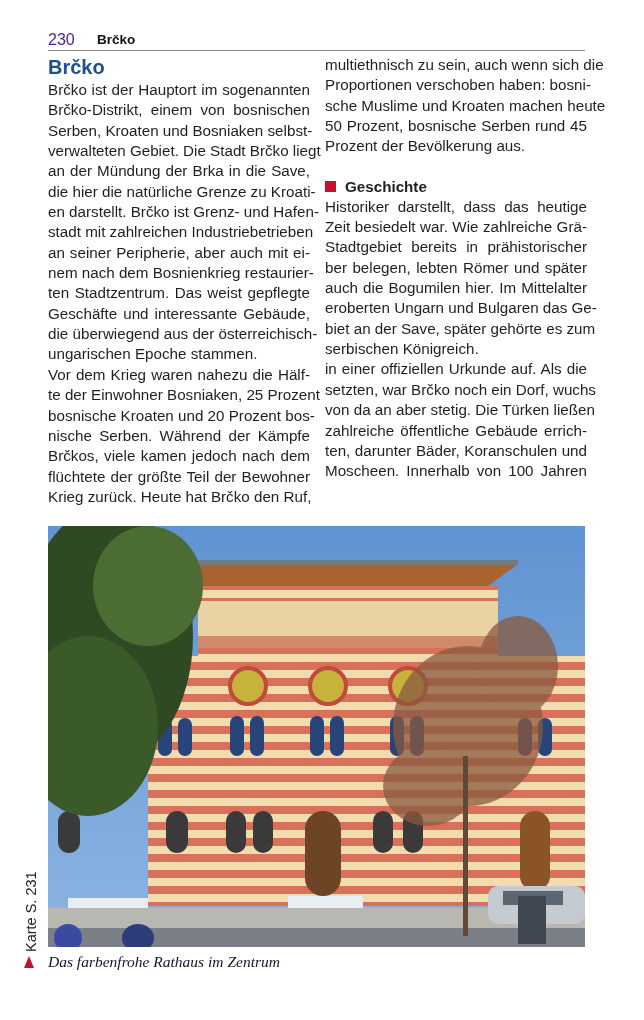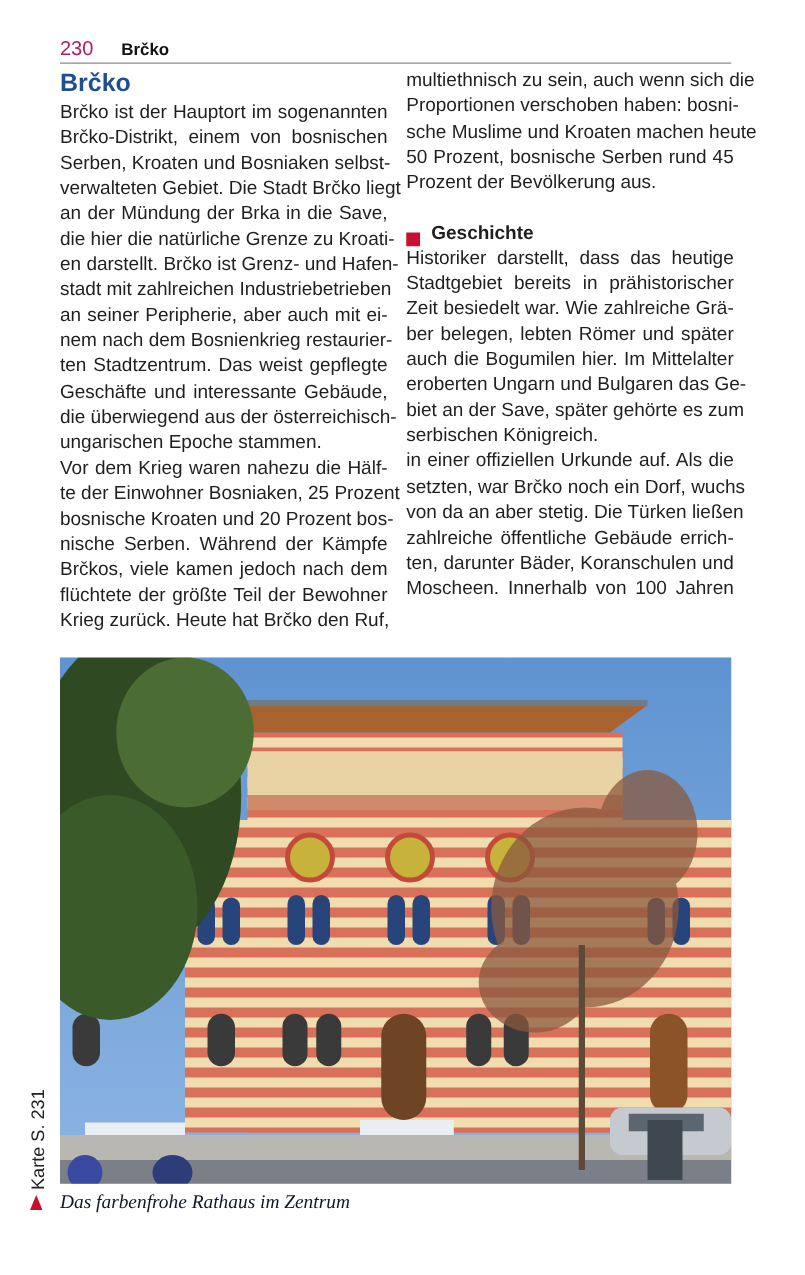--- a/index.html
+++ b/index.html
@@ -1,31 +1,31 @@
 <!DOCTYPE html>
 <html><head>
 <meta charset="utf-8">
 <style>
   html, body { margin: 0; padding: 0; }
   body {
     width: 644px; height: 1020px; background: #ffffff; position: relative;
     overflow: hidden; font-family: "DejaVu Sans", sans-serif; color: #1e1e1e;
   }
   .running-head { position: absolute; left: 48px; top: 30px; width: 537px; height: 20px; }
-  .page-num { position: absolute; left: 0; top: 1px; font-size: 16px; font-family: "Liberation Sans", sans-serif; color: #be185d; }
+  .page-num { position: absolute; left: 0; top: 1px; font-size: 16px; font-family: "Liberation Sans", sans-serif; color: #4c1d95; }
   .head-title { position: absolute; left: 49px; top: 2px; font-size: 13.5px; font-weight: bold; font-family: "Liberation Sans", sans-serif; color: #111; }
   .head-rule { position: absolute; left: 48px; top: 50px; width: 537px; height: 1px; background: #8a8a8a; }
 
   .col { position: absolute; top: 55px; width: 262px; font-family: "Liberation Sans", sans-serif; font-size: 15.2px; line-height: 20.35px; color: #1f1f1f; }
   .col-left { left: 48px; }
   .col-right { left: 325px; }
   .line { display: block; text-align: justify; text-align-last: justify; white-space: nowrap; }
   .line.last { text-align-last: left; }
   .article-title { font-size: 20px; font-weight: bold; color: #1d4f91; line-height: 24px; margin: 0 0 1px 0; }
-  .section-head { margin-top: 20px; font-weight: bold; display: flex; align-items: flex-end; line-height: 20px; }
+  .section-head { margin-top: 20px; font-weight: bold; display: flex; align-items: center; line-height: 20px; }
   .bullet-square { width: 11px; height: 11px; background: #c8102e; display: inline-block; margin-right: 9px; }
 
   .photo { position: absolute; left: 48px; top: 526px; width: 537px; height: 421px; overflow: hidden; background: #6d9bd0; }
   .photo svg { display: block; }
 
   .side-ref { position: absolute; left: 20px; top: 865px; width: 20px; height: 85px; }
   .side-ref-text { position: absolute; left: 10px; bottom: 0; transform-origin: left bottom; transform: rotate(-90deg) translate(0, 0); white-space: nowrap; font-family: "Liberation Sans", sans-serif; font-size: 14.5px; color: #222; left: 19px; bottom: -2px; }
   .tri-icon { position: absolute; left: 24px; top: 956px; width: 0; height: 0; border-left: 5px solid transparent; border-right: 5px solid transparent; border-bottom: 12px solid #c8102e; }
   .caption { position: absolute; left: 48px; top: 953px; font-family: "Liberation Serif", serif; font-style: italic; font-size: 15.5px; color: #0f172a; }
 </style>
@@ -72,22 +72,22 @@
       <span class="line">sche Muslime und Kroaten machen heute</span>
       <span class="line">50 Prozent, bosnische Serben rund 45</span>
       <span class="line last">Prozent der Bevölkerung aus.</span>
     </div>
   <div class="section-head">
     <span class="bullet-square"></span>
     <span>Geschichte</span>
   </div>
   <div id="section-lines">
       <span class="line">Historiker darstellt, dass das heutige</span>
+      <span class="line">Zeit besiedelt war. Wie zahlreiche Grä-</span>
       <span class="line">Stadtgebiet bereits in prähistorischer</span>
-      <span class="line">Zeit besiedelt war. Wie zahlreiche Grä-</span>
       <span class="line">ber belegen, lebten Römer und später</span>
       <span class="line">auch die Bogumilen hier. Im Mittelalter</span>
       <span class="line">eroberten Ungarn und Bulgaren das Ge-</span>
       <span class="line">biet an der Save, später gehörte es zum</span>
       <span class="line last">serbischen Königreich.</span>
       <span class="line">in einer offiziellen Urkunde auf. Als die</span>
       <span class="line">setzten, war Brčko noch ein Dorf, wuchs</span>
       <span class="line">von da an aber stetig. Die Türken ließen</span>
       <span class="line">zahlreiche öffentliche Gebäude errich-</span>
       <span class="line">ten, darunter Bäder, Koranschulen und</span>

